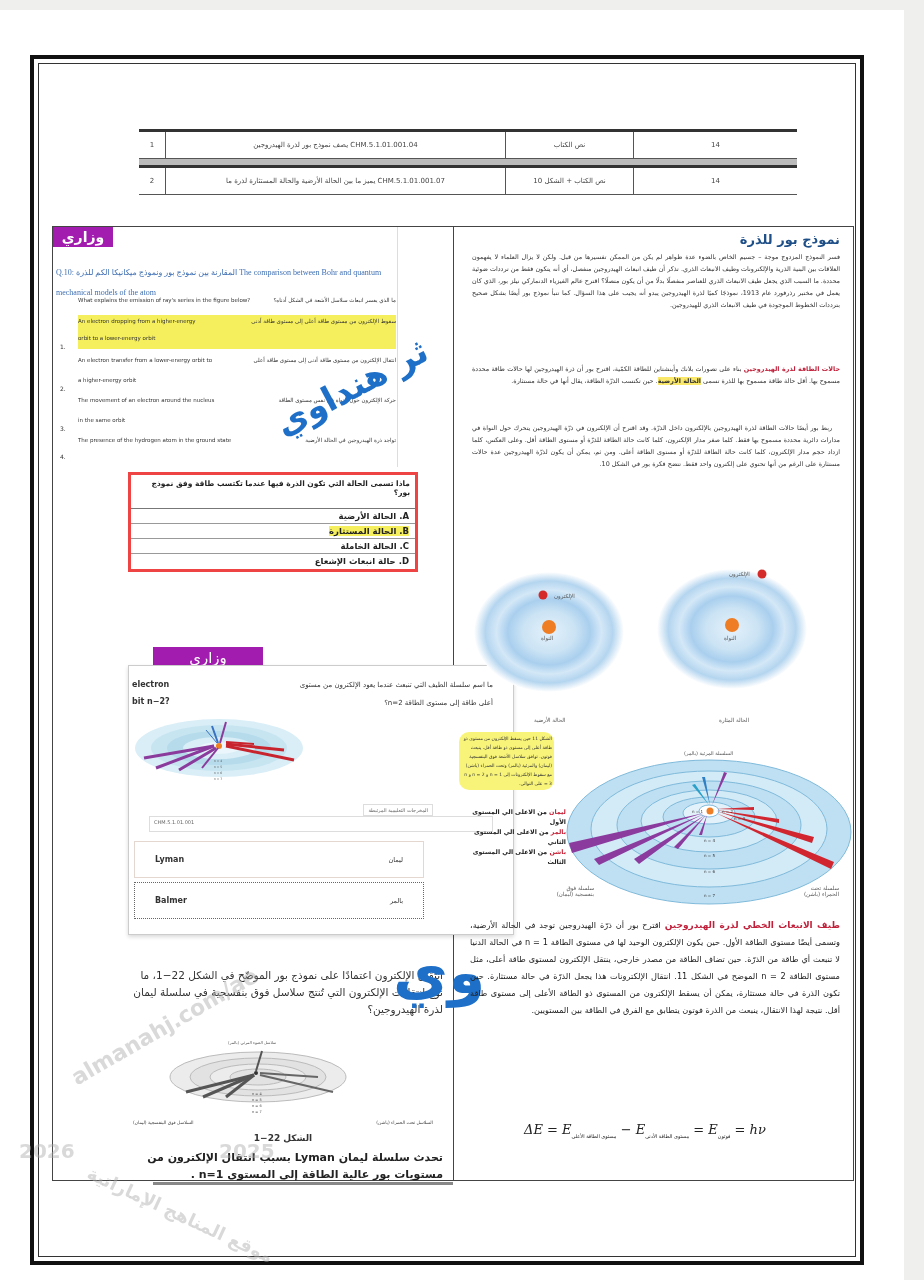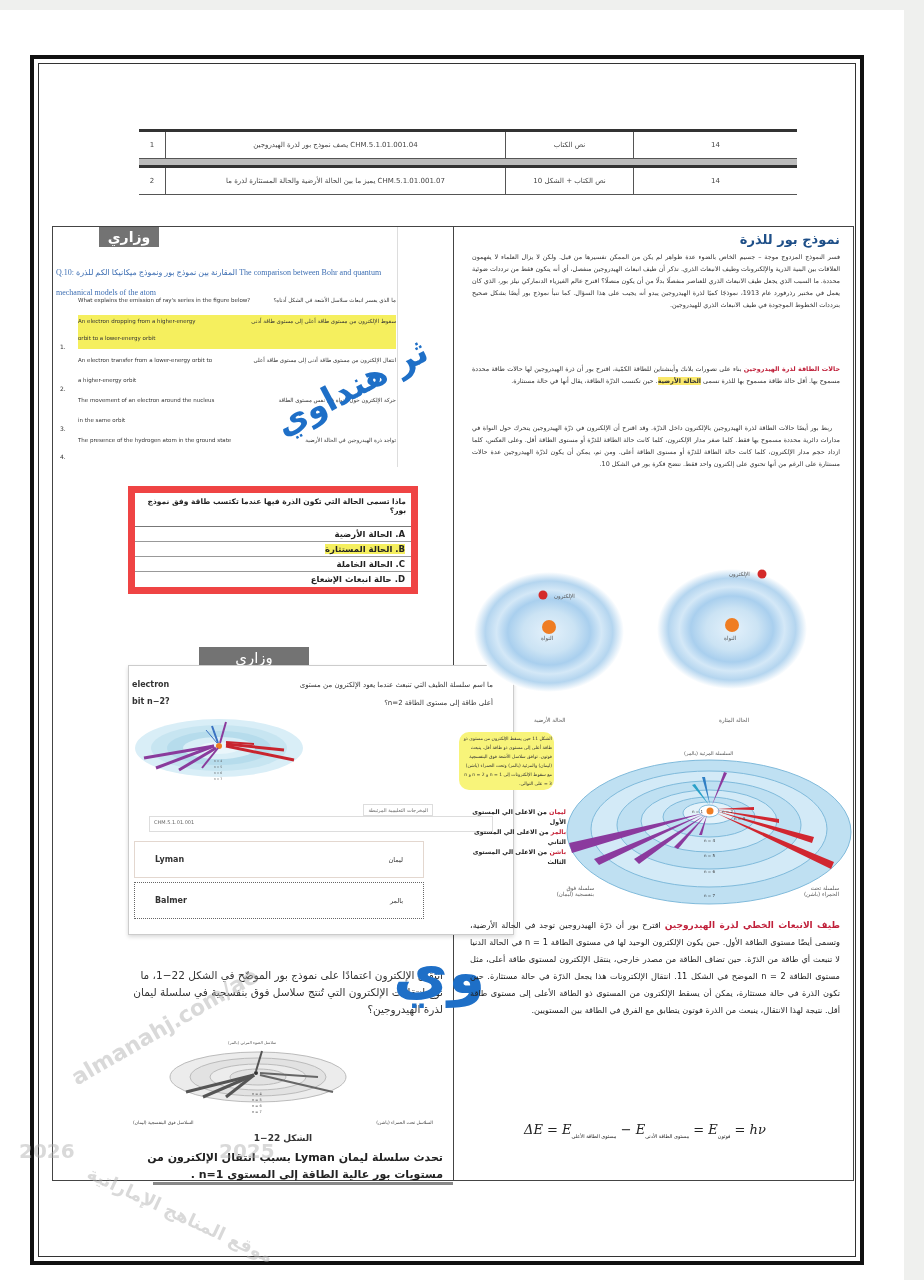--- a/index.html
+++ b/index.html
@@ -19,32 +19,32 @@
   .orow .desc { width: 340px; direction: rtl; }
   .orow .page-ref { width: 128px; direction: rtl; }
   .orow .code { flex: 1; }
 
   
   .content { position: absolute; left: 13px; top: 162px; width: 802px; height: 955px; border: 1px solid #444; }
   .divider { position: absolute; left: 400px; top: 0; bottom: 0; width: 1px; background: #444; }
 
   
   .left { position: absolute; left: 0; top: 0; width: 400px; height: 100%; }
-  .tag { position: absolute; background: #737373; color: #fff; font-size: 14px; text-align: center; direction: rtl; font-weight: bold; margin-left: 46px; }
+  .tag { position: absolute; background: #a21caf; color: #fff; font-size: 14px; text-align: center; direction: rtl; font-weight: bold; }
   .q10 { position: absolute; left: 0; top: 0; width: 345px; height: 240px; border-right: 1px solid #ddd; }
   .q10 .title { position: absolute; left: 3px; top: 36px; width: 340px; font-family: "Liberation Serif", serif; font-size: 8px; color: #3e6fb3; line-height: 20px; }
   .q10 .qline { position: absolute; left: 25px; top: 70px; width: 318px; font-size: 5.5px; color: #333; display: flex; justify-content: space-between; }
   .opt { position: absolute; left: 25px; width: 318px; font-size: 5.5px; color: #333; }
   .opt .en { position: absolute; left: 0; }
   .opt .ar { position: absolute; right: 0; direction: rtl; }
   .opt .en2 { position: absolute; left: 0; top: 20px; }
   .opt .n { position: absolute; left: -18px; top: 28px; font-size: 6px; }
   .hl { background: #f5ef5e; }
 
-  .mcq { position: absolute; left: 75px; top: 259px; width: 290px; border: 7px solid #ef4444; font-size: 8.5px; font-weight: bold; direction: rtl; color: #222; }
+  .mcq { position: absolute; left: 75px; top: 245px; width: 290px; border: 3px solid #ef4444; font-size: 8.5px; font-weight: bold; direction: rtl; color: #222; }
   .mcq .stem { height: 34px; padding: 4px 5px; border-bottom: 1px solid #777; font-size: 7.5px; }
   .mcq .row { height: 15px; border-bottom: 1px solid #999; padding-right: 6px; line-height: 15px; }
   .mcq .row:last-child { border-bottom: none; }
 
   .watermark-ar { position: absolute; color: #1e6fc7; font-weight: bold; font-family: "DejaVu Sans", sans-serif; direction: rtl; }
 
   .q2 { position: absolute; left: 75px; top: 420px; width: 325px; height: 310px; }
   .q2 .card { position: absolute; left: 0; top: 18px; width: 386px; height: 270px; border: 1px solid #ccc; box-shadow: 0 2px 4px rgba(0,0,0,0.15); background: #fff; }
   .q2 .q-en { position: absolute; left: 3px; top: 10px; font-size: 8px; font-weight: bold; color: #333; line-height: 17px; }
   .q2 .q-ar { position: absolute; right: 20px; top: 10px; width: 200px; font-size: 7px; color: #333; direction: rtl; line-height: 18px; }

